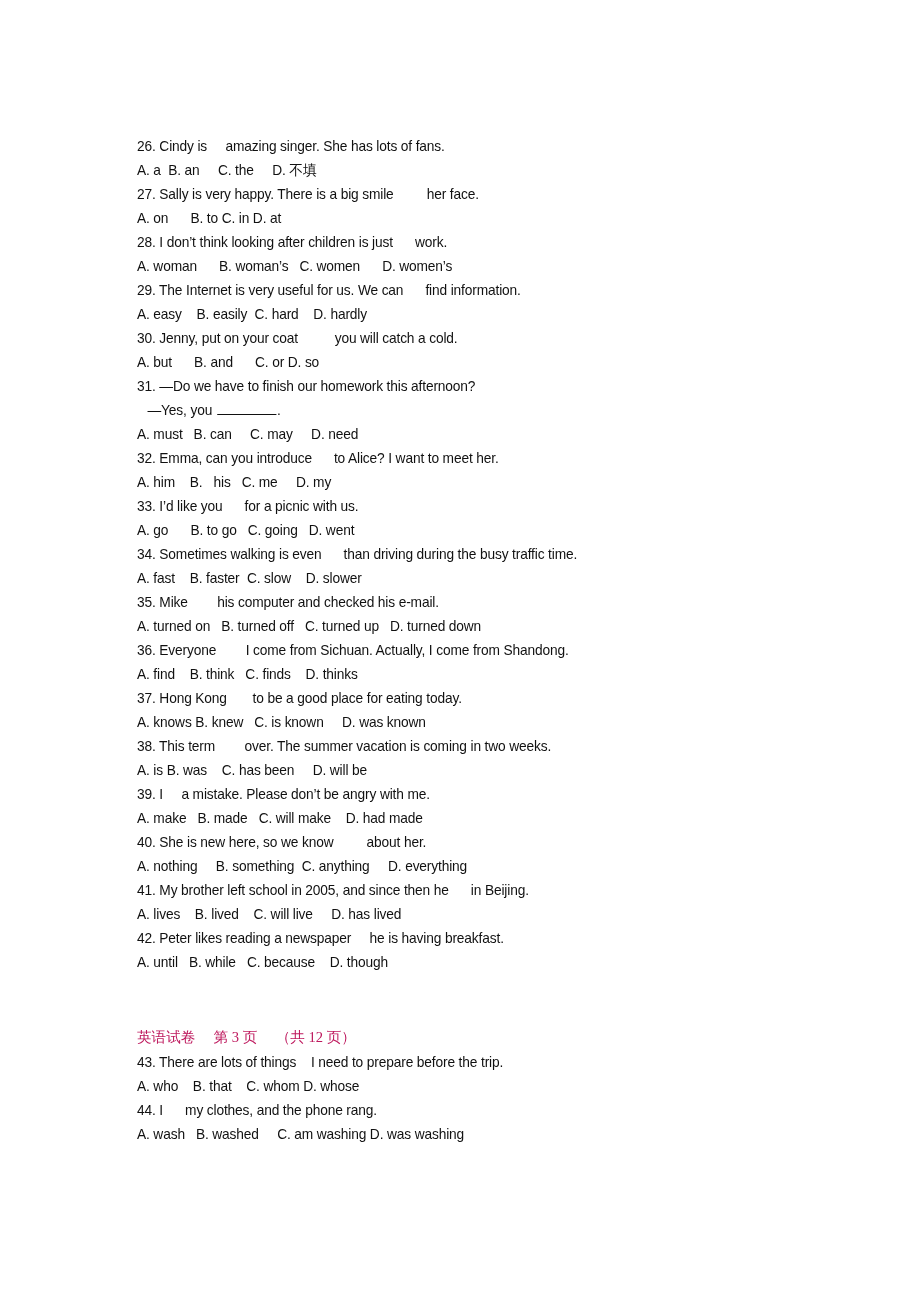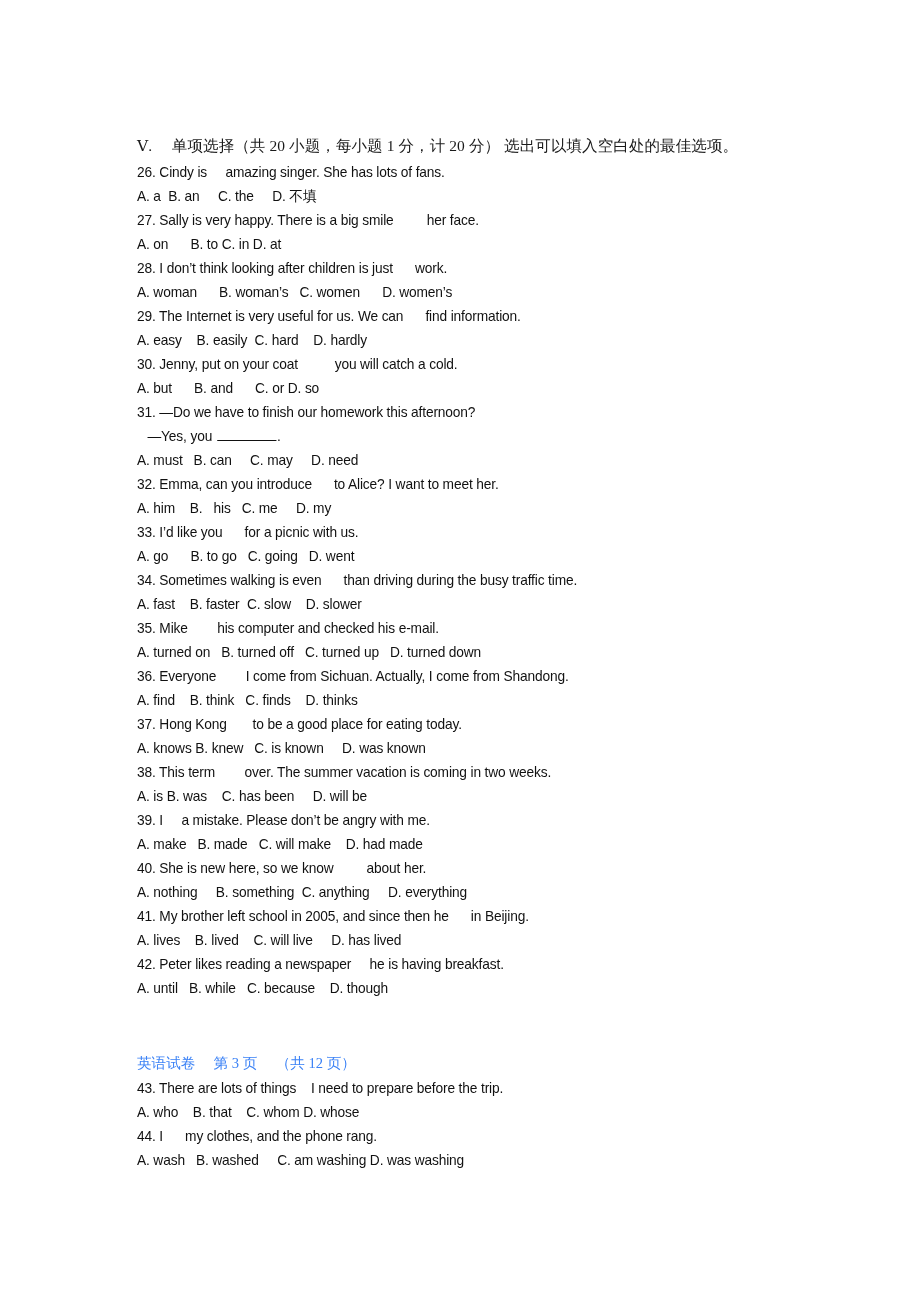--- a/index.html
+++ b/index.html
@@ -80,30 +80,29 @@
     height: 50px;
   }
 
   
   .page-marker {
     font-family: "Liberation Serif", "DejaVu Serif", serif;
     font-size: 14.6px;
     line-height: 26px;
     height: 26px;
     white-space: pre;
-    color: #3b82f6;
+    color: #be185d;
   }
 </style>
 </head>
 <body>
 
 <div id="page">
   <div id="content">
 
-    <div class="section-heading">Ⅴ.　 单项选择（共 20 小题，每小题 1 分，计 20 分） 选出可以填入空白处的最佳选项。</div>
 
     <div class="line question">26. Cindy is     amazing singer. She has lots of fans.</div>
     <div class="line options">A. a  B. an     C. the     D. 不填</div>
 
     <div class="line question">27. Sally is very happy. There is a big smile         her face.</div>
     <div class="line options">A. on      B. to C. in D. at</div>
 
     <div class="line question">28. I don’t think looking after children is just      work.</div>
     <div class="line options">A. woman      B. woman’s   C. women      D. women’s</div>
 

